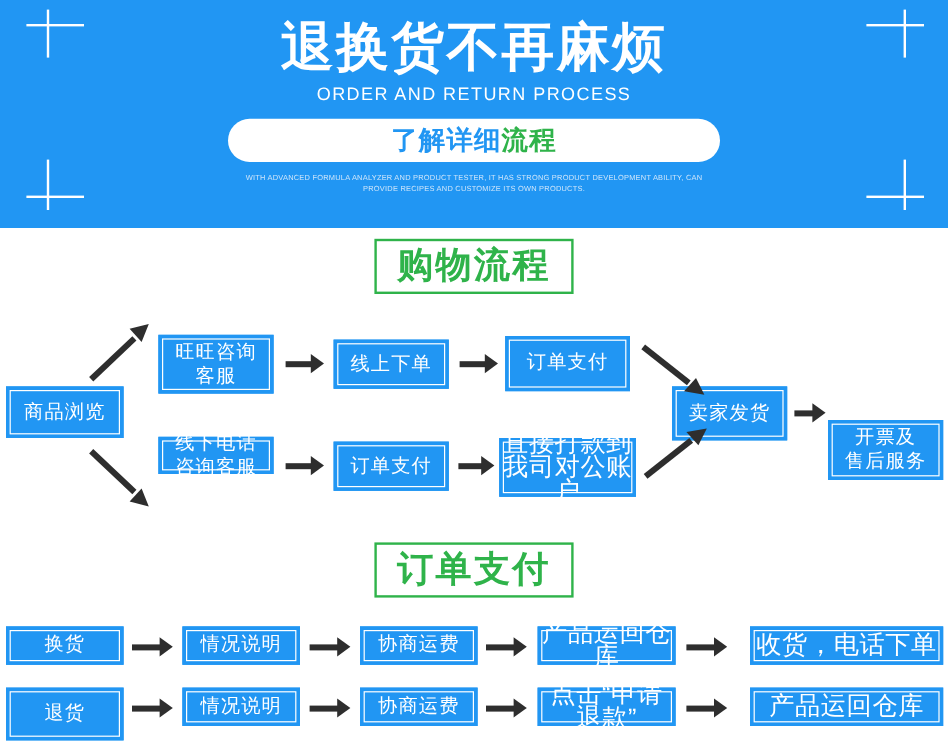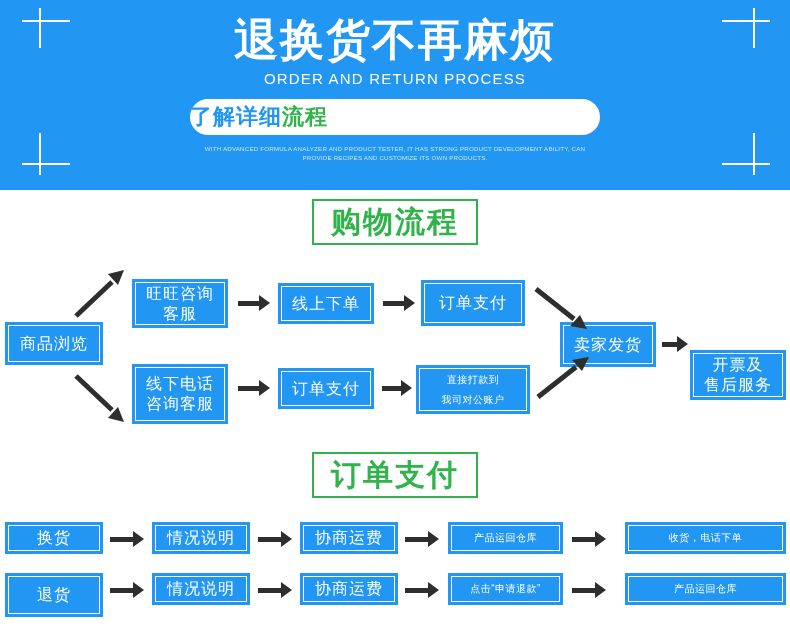--- a/index.html
+++ b/index.html
@@ -73,20 +73,21 @@
   }
   .pill {
     position: absolute;
     left: 190px; top: 99px;
     width: 410px;
     height: 36px;
     background: #ffffff;
     border-radius: 18px;
     display: flex;
     align-items: center;
+    justify-content: center;
     white-space: nowrap;
   }
   .pill span {
     font-size: 22px;
     font-weight: bold;
     letter-spacing: 1px;
     line-height: 26px;
   }
   .pill .blue { color: #2196F3; }
   .pill .green { color: #2FB34A; }
@@ -136,21 +137,21 @@
     justify-content: center;
     text-align: center;
   }
   .node span {
     color: #ffffff;
     font-size: 16px;
     line-height: 20px;
     letter-spacing: 1px;
     white-space: pre-line;
   }
-  .node.small span { font-size: 10px; letter-spacing: 0.5px; }
+  .node.small span { font-size: 21px; letter-spacing: 0.5px; }
 
   
   .arrow-h {
     position: absolute;
     height: 16px;
   }
   .arrow-h .shaft {
     position: absolute;
     left: 0; top: 6px;
     height: 5px;
@@ -215,21 +216,21 @@
 </div>
 
 <div class="node" style="left:278px; top:283px; width:96px; height:41px;">
   <span>线上下单</span>
 </div>
 
 <div class="node" style="left:421px; top:280px; width:104px; height:46px;">
   <span>订单支付</span>
 </div>
 
-<div class="node" style="left:132px; top:364px; width:96px; height:60px;text-align:right;">
+<div class="node" style="left:132px; top:364px; width:96px; height:31px;text-align:right;">
   <span>线下电话
 咨询客服</span>
 </div>
 
 <div class="node" style="left:278px; top:368px; width:96px; height:41px;">
   <span>订单支付</span>
 </div>
 
 <div class="node small" style="left:416px; top:365px; width:114px; height:49px;">
   <span>直接打款到

